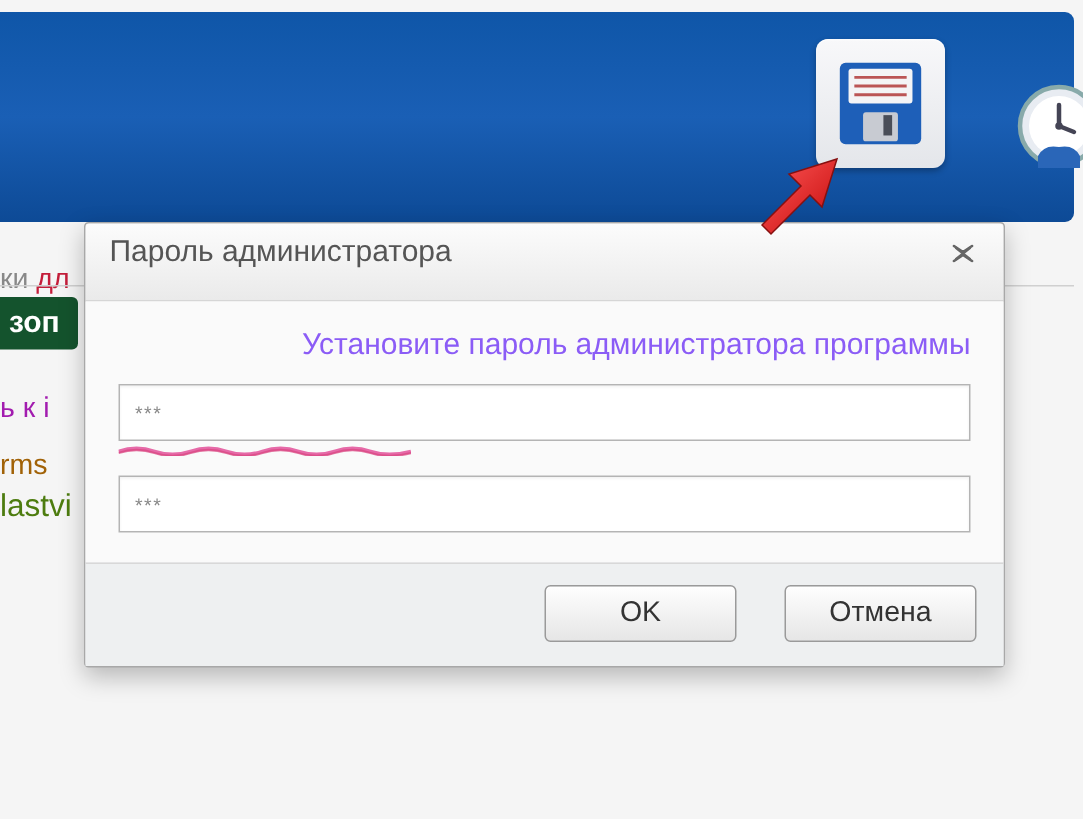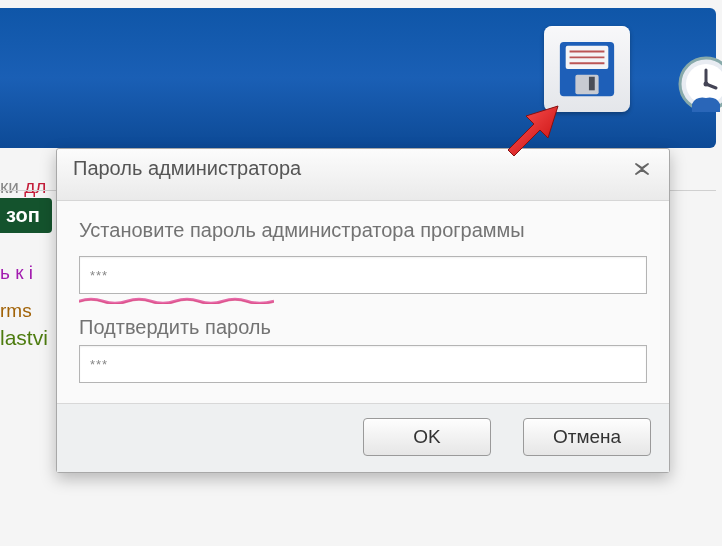--- a/index.html
+++ b/index.html
@@ -115,23 +115,24 @@
       align-items: center;
       justify-content: center;
       cursor: pointer;
       color: #666;
     }
     .dialog-body {
       padding: 18px 22px 20px 22px;
       background: #fafafa;
     }
     .field-label {
-      color: #737373;
+      color: #8b5cf6;
       font-size: 20px;
       margin-bottom: 14px;
+      text-align: right;
     }
     .text-input {
       width: 100%;
       height: 38px;
       border: 1px solid #b4b4b4;
       background: #fff;
       font-family: Tahoma, Arial, sans-serif;
       font-size: 13px;
       padding: 0 10px;
       color: #888;
@@ -222,21 +223,20 @@
   <div class="dialog-body">
     <div class="field-group-1">
       <div class="field-label">Установите пароль администратора программы</div>
       <input type="text" class="text-input" value="***" style="">
       <svg class="pink-underline" viewBox="0 0 195 7" preserveAspectRatio="none">
         <path d="M 0 4 Q 12 0 24 4 T 48 4 T 72 4 T 96 4 T 120 4 T 144 4 T 168 4 T 195 4" stroke="#e66aa8" stroke-width="2.5" fill="none"></path>
         <path d="M 0 5 Q 12 1 24 5 T 48 5 T 72 5 T 96 5 T 120 5 T 144 5 T 168 5 T 195 5" stroke="#d8447f" stroke-width="1.5" fill="none" opacity="0.7"></path>
       </svg>
     </div>
     <div class="field-group-2">
-      <div class="field-label">Подтвердить пароль</div>
       <input type="text" class="text-input" value="***" style="">
     </div>
   </div>
   <div class="dialog-footer">
     <button class="btn">OK</button>
     <button class="btn">Отмена</button>
   </div>
 </div>
 
 </body></html>

